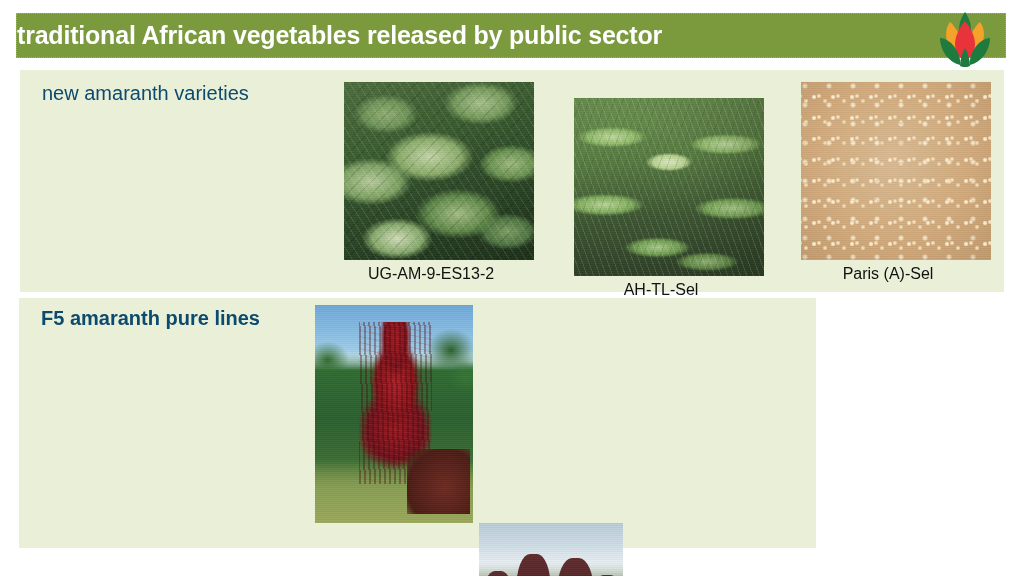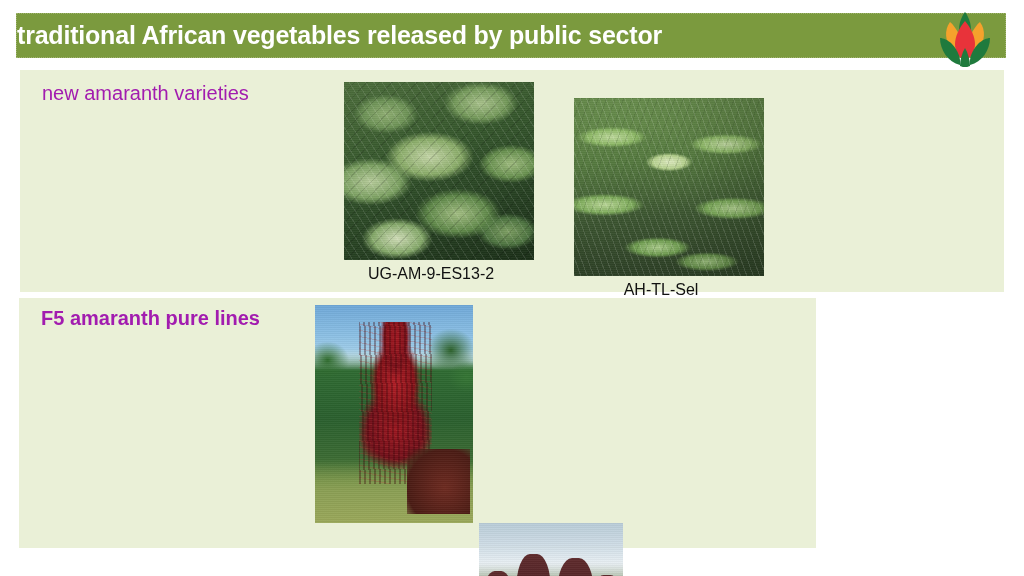--- a/index.html
+++ b/index.html
@@ -68,21 +68,21 @@
     width: 797px;
     height: 250px;
     font-weight: bold;
   }
 
   .section-title {
     position: absolute;
     left: 22px;
     top: 12px;
     font-size: 20px;
-    color: #a21caf;
+    color: #0c4a6e;
     font-family: "Liberation Sans", sans-serif;
     white-space: nowrap;
   }
   .panel-row2 .section-title { top: 9px; }
 
   
   .row1-images {
     position: absolute;
     left: 304px;
     top: 12px;
@@ -305,20 +305,27 @@
         <div class="caption1">UG-AM-9-ES13-2</div>
       </div>
 
       <div class="card1">
         <div class="photo1 ph-leafB">
           <div class="photo-noise"></div>
         </div>
         <div class="caption1">AH-TL-Sel</div>
       </div>
 
+      <div class="card1">
+        <div class="photo1 ph-seeds">
+          <div class="vig"></div>
+          <div class="photo-noise"></div>
+        </div>
+        <div class="caption1">Paris (A)-Sel</div>
+      </div>
 
     </div>
   </div>
 
   <div class="panel panel-row2">
 
     <div class="section-title">F5 amaranth pure lines</div>
 
     <div class="row2-images">
 

